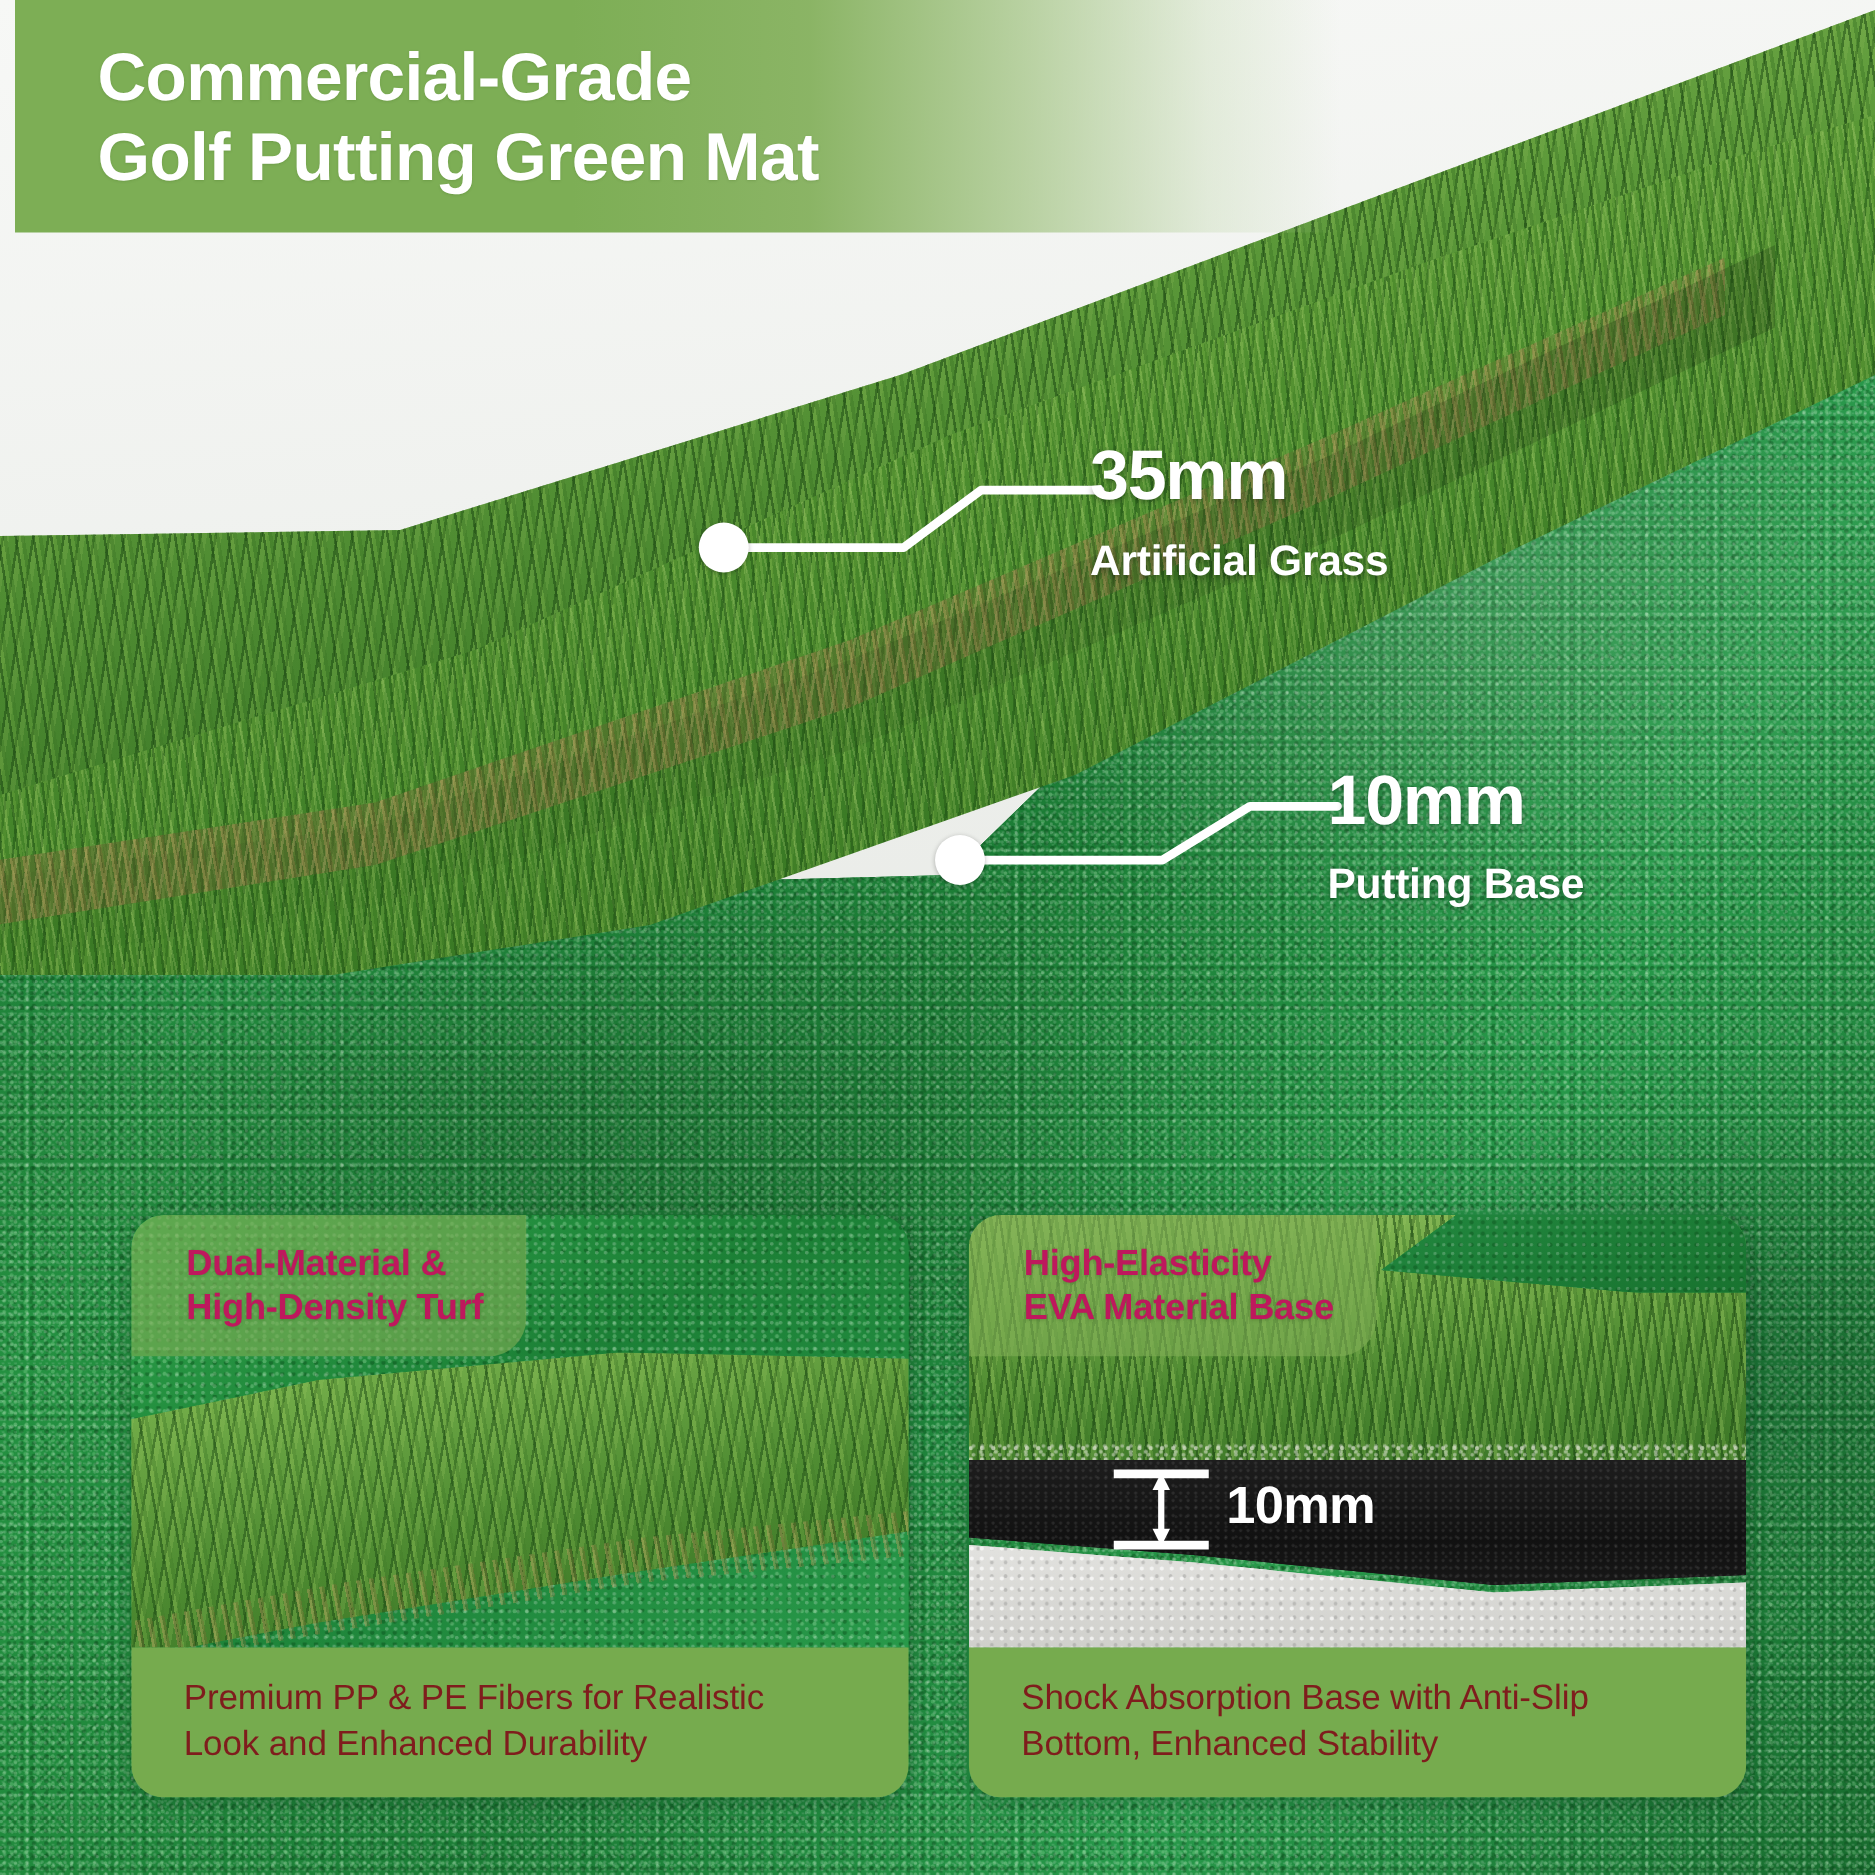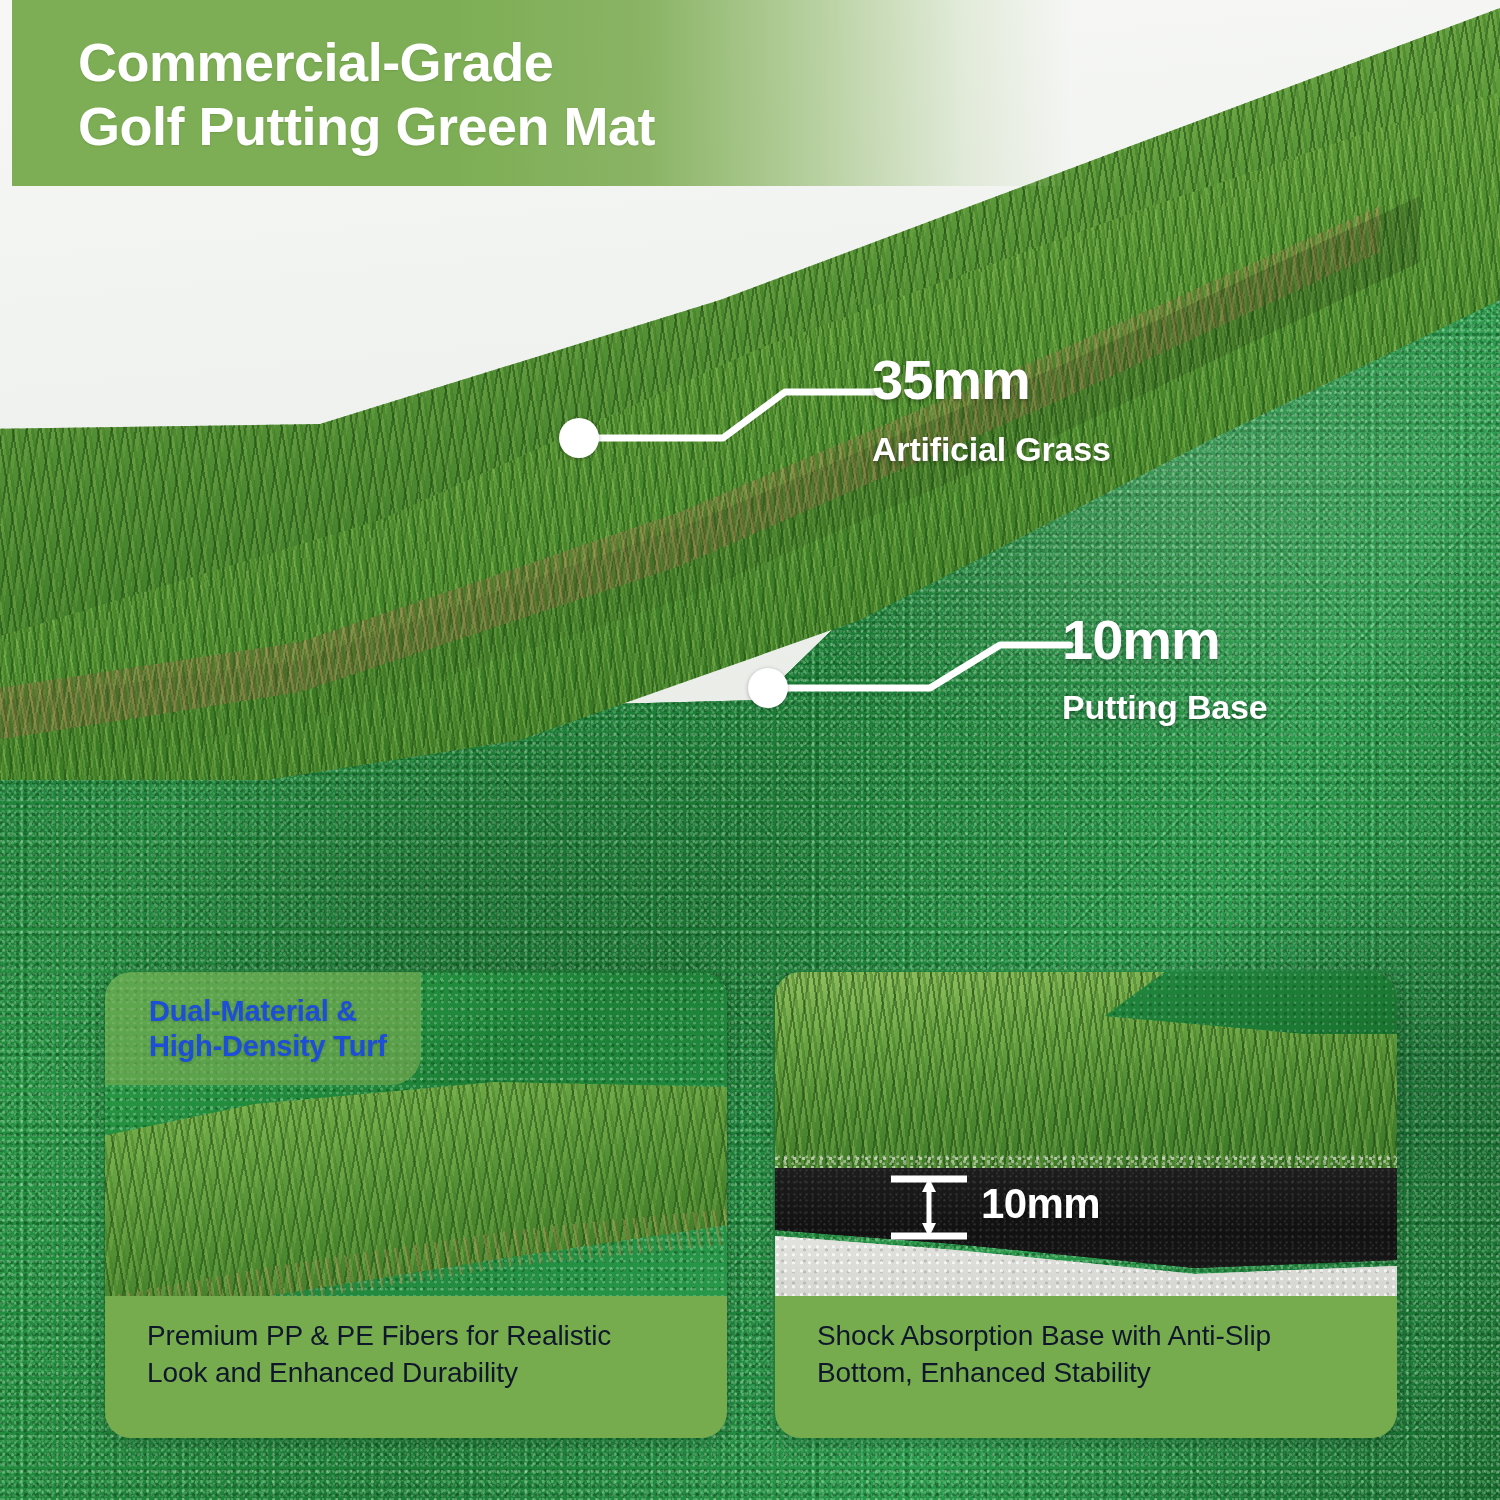--- a/index.html
+++ b/index.html
@@ -295,33 +295,33 @@
     opacity: .9;
   }
 
   
   .card-tab {
     position: absolute; left: 0; top: 0;
     padding: 22px 34px 20px 44px;
     border-bottom-right-radius: 30px;
     border-top-left-radius: 26px;
     background: rgba(126,172,84,.62);
-    color: #1d4ed8;
+    color: #be185d;
     font-weight: 700; font-size: 29px; line-height: 1.22;
     white-space: pre-line;
     letter-spacing: -0.2px;
     text-shadow: 0 1px 3px rgba(40,70,20,.3);
   }
 
   
   .card-caption {
     position: absolute; left: 0; bottom: 0;
-    width: 622px; height: 142px;
+    width: 622px; height: 120px;
     background: #76ab4e;
-    color: #0f172a;
+    color: #7f1d1d;
     font-size: 28px; line-height: 1.32;
     font-weight: 400;
     padding: 22px 30px 0 42px;
     white-space: pre-line;
     letter-spacing: -0.1px;
   }
 
   
   .dim { position: absolute; }
   .dim svg { overflow: visible; }
@@ -394,17 +394,19 @@
         <svg viewBox="0 0 622 346" width="622" height="346">
           <line x1="116" y1="207" x2="192" y2="207" stroke="#fff" stroke-width="7" stroke-linecap="butt"></line>
           <line x1="116" y1="264" x2="192" y2="264" stroke="#fff" stroke-width="7" stroke-linecap="butt"></line>
           <line x1="154" y1="214" x2="154" y2="257" stroke="#fff" stroke-width="5"></line>
           <polygon points="154,206 147,220 161,220" fill="#fff"></polygon>
           <polygon points="154,265 147,251 161,251" fill="#fff"></polygon>
         </svg>
         <div class="dim-label" style="left:206px; top:211px;">10mm</div>
       </div>
     </div>
+    <div class="card-tab">High-Elasticity
+EVA Material Base</div>
     <div class="card-caption">Shock Absorption Base with Anti-Slip
 Bottom, Enhanced Stability</div>
   </div>
 
 </div>
 
 </body></html>

